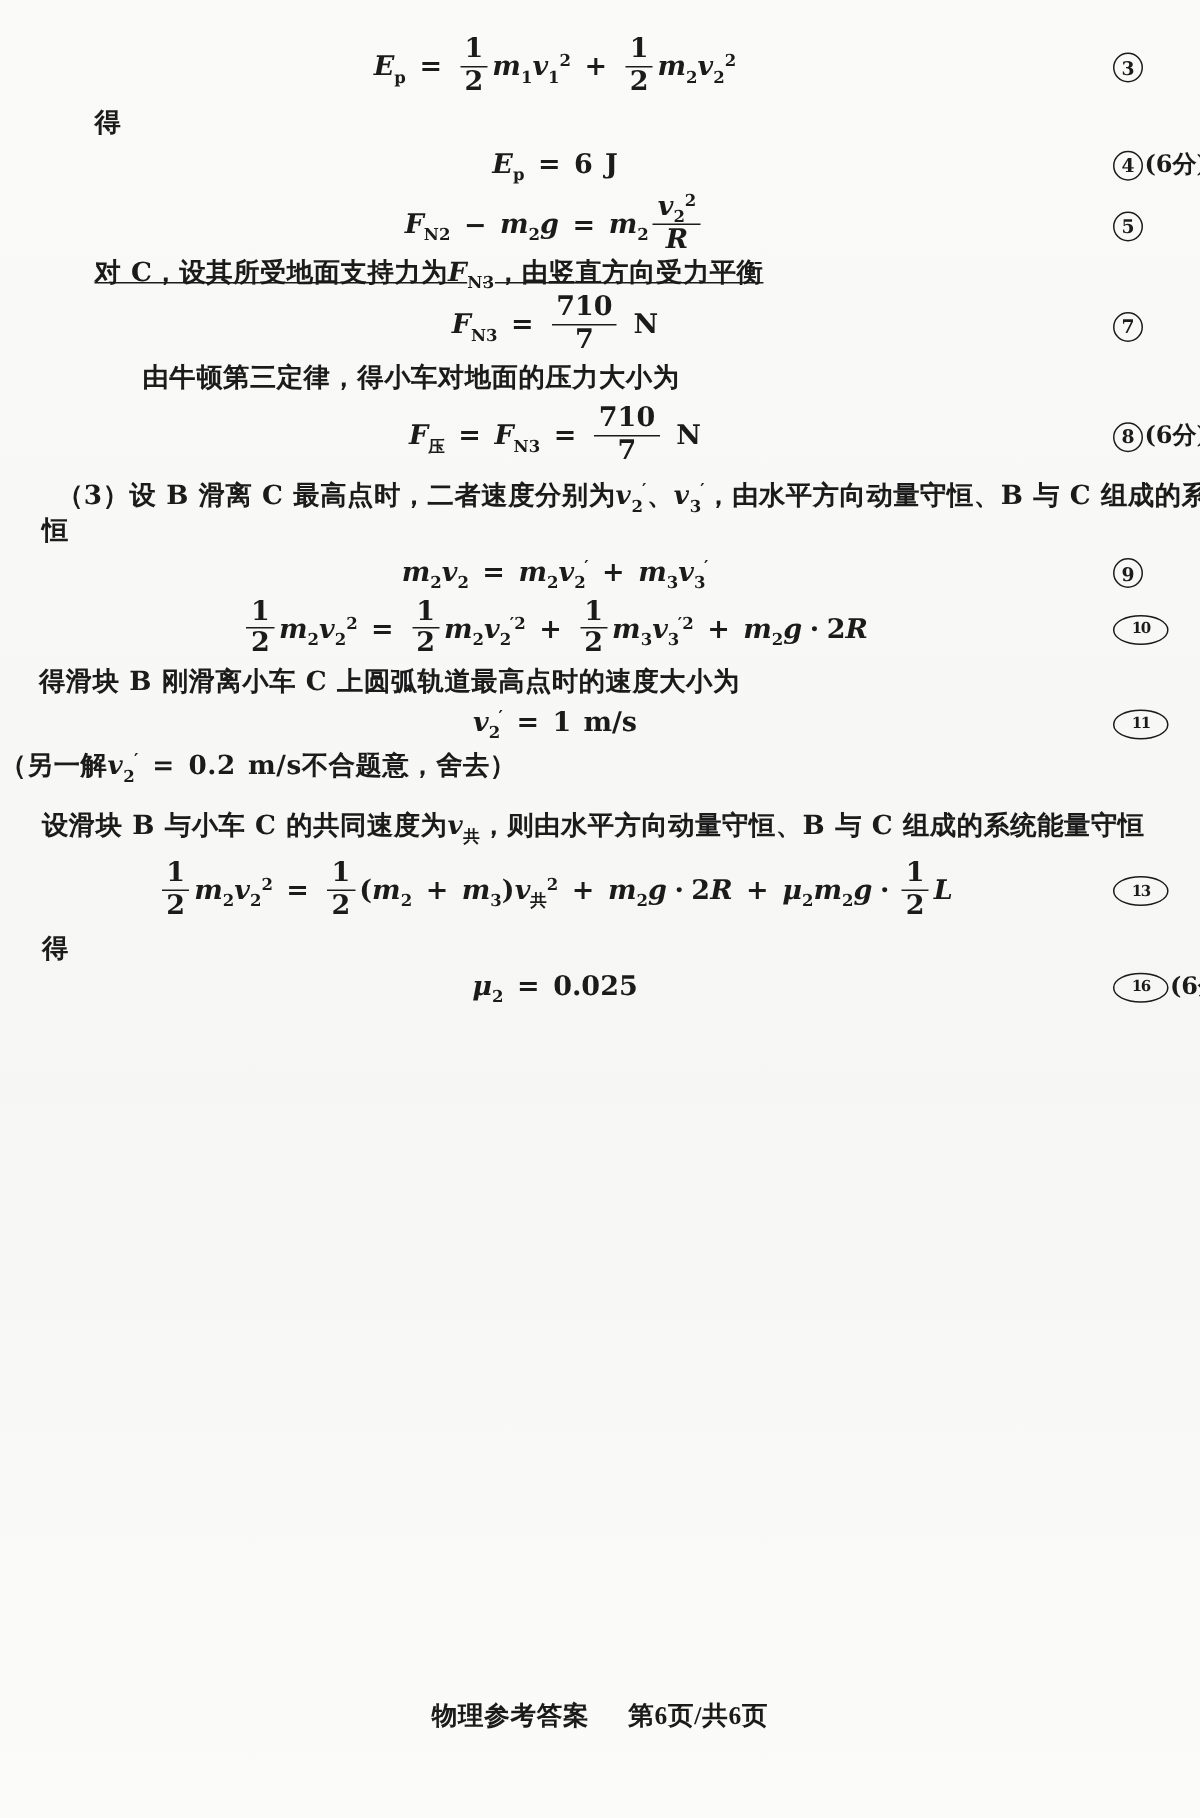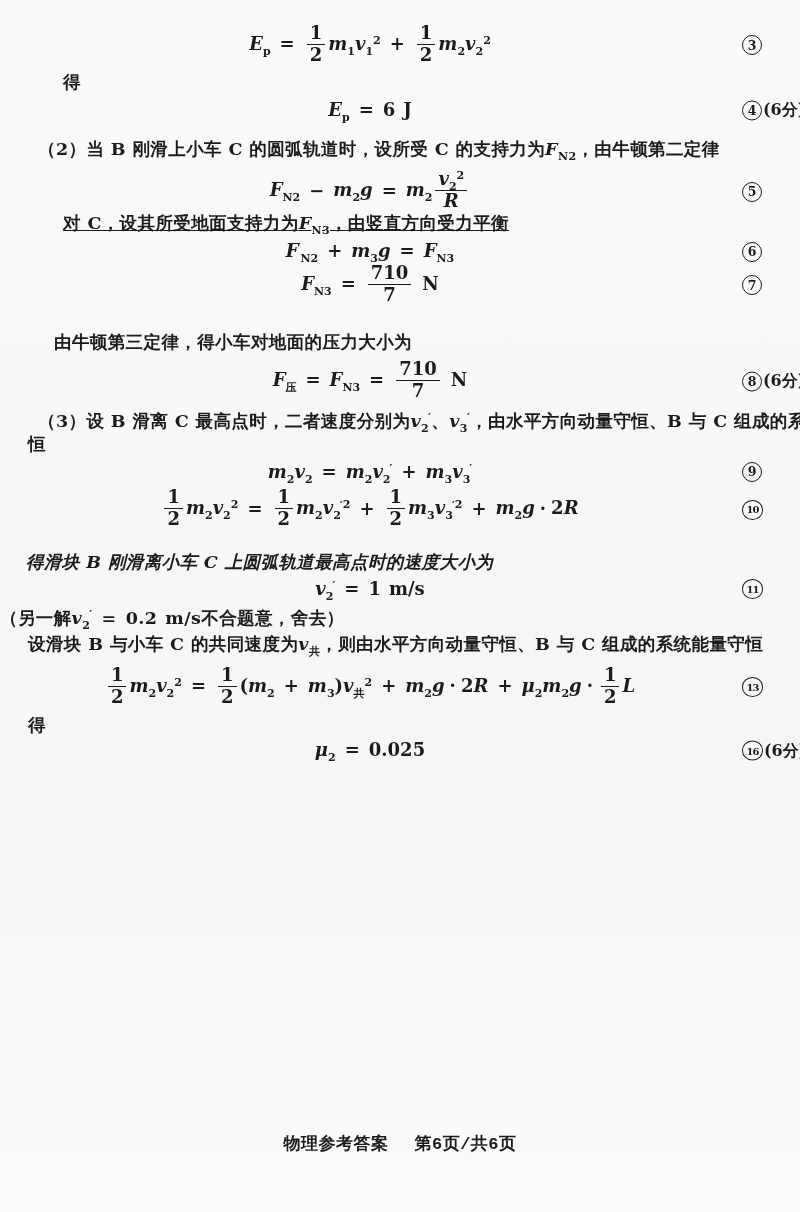--- a/index.html
+++ b/index.html
@@ -40,27 +40,27 @@
   
   .lab{
     position:absolute;left:742px;top:50%;transform:translateY(-50%);
     display:flex;align-items:center;gap:1px;white-space:nowrap;
   }
   .circ{
     box-sizing:border-box;width:20px;height:20px;border:1.8px solid #1b1b1b;
     border-radius:50%;display:inline-flex;align-items:center;justify-content:center;
     font-weight:700;font-size:12.5px;font-family:"DejaVu Serif", serif;flex:0 0 auto;
   }
-  .circ.two{width:21px;font-size:10px;letter-spacing:-1px;border-radius:50%/48%;}
+  .circ.two{width:37px;font-size:10px;letter-spacing:-1px;border-radius:50%/48%;}
   .sfx{font-weight:700;font-size:16px;font-family:"DejaVu Serif", serif;}
   
   .footer{
     position:absolute;top:1132px;left:0;width:800px;text-align:center;
     font-weight:700;font-size:17px;letter-spacing:0.5px;
-    font-family:Liberation Mono, monospace;
+    font-family:Liberation Serif, serif;
   }
   .footer .gap{display:inline-block;width:26px;}
 </style>
 </head>
 <body style="color: rgb(27, 27, 27);">
 
 <main>
     <div class="eqrow" style="margin-top: 25px;">
       <div class="eq"><i>E</i><sub>p</sub><span class="sp"></span><span class="op">=</span><span class="sp"></span><span class="frac">
           <span class="fn"><span class="n">1</span></span>
@@ -74,47 +74,40 @@
       </span>
     </div>
     <div class="p" style="margin-top: 5px; padding-left: 63px;">得</div>
     <div class="eqrow" style="margin-top: 6px;">
       <div class="eq"><i>E</i><sub>p</sub><span class="sp"></span><span class="op">=</span><span class="sp"></span><span class="n">6</span><span class="sp"></span><span class="rm">J</span></div>
       <span class="lab">
         <span class="circ">4</span>
         <span class="sfx">(6分)</span>
       </span>
     </div>
-    <div class="p" style="margin-top: 18px; padding-left: 38px;">（2）当 B 刚滑上小车 C 的圆弧轨道时，设所受 C 的支持力为<span class="m"><i>F</i><sub>N2</sub></span>，由牛顿第二定律</div>
     <div class="eqrow" style="margin-top: 10px;">
       <div class="eq"><i>F</i><sub>N2</sub><span class="sp"></span><span class="op">−</span><span class="sp"></span><i>m</i><sub>2</sub><i>g</i><span class="sp"></span><span class="op">=</span><span class="sp"></span><i>m</i><sub>2</sub><span class="frac">
           <span class="fn"><i>v</i><sub>2</sub><sup>2</sup></span>
           <span class="fd"><i>R</i></span>
         </span></div>
       <span class="lab">
         <span class="circ">5</span>
       </span>
     </div>
     <div class="p" style="margin-top: 0px; padding-left: 63px; text-decoration: underline;">对 C，设其所受地面支持力为<span class="m"><i>F</i><sub>N3</sub></span>，由竖直方向受力平衡</div>
-    <div class="eqrow" style="margin-top: 6px;">
-      <div class="eq"><i>F</i><sup class="pr">′</sup><sub>N2</sub><span class="sp"></span><span class="op">+</span><span class="sp"></span><i>m</i><sub>3</sub><i>g</i><span class="sp"></span><span class="op">=</span><span class="sp"></span><i>F</i><sub>N3</sub></div>
-      <span class="lab">
-        <span class="circ">6</span>
-      </span>
-    </div>
     <div class="eqrow" style="margin-top: 3px;">
       <div class="eq"><i>F</i><sub>N3</sub><span class="sp"></span><span class="op">=</span><span class="sp"></span><span class="frac">
           <span class="fn"><span class="n">7</span><span class="n">1</span><span class="n">0</span></span>
           <span class="fd"><span class="n">7</span></span>
         </span><span class="sp"></span><span class="rm">N</span></div>
       <span class="lab">
         <span class="circ">7</span>
       </span>
     </div>
-    <div class="p" style="margin-top: 25px; padding-left: 54px;">由牛顿第三定律，得小车对地面的压力大小为</div>
+    <div class="p" style="margin-top: 3px; padding-left: 95px;">由牛顿第三定律，得小车对地面的压力大小为</div>
     <div class="eqrow" style="margin-top: 7px;">
       <div class="eq"><i>F</i><sub>压</sub><span class="sp"></span><span class="op">=</span><span class="sp"></span><i>F</i><sub>N3</sub><span class="sp"></span><span class="op">=</span><span class="sp"></span><span class="frac">
           <span class="fn"><span class="n">7</span><span class="n">1</span><span class="n">0</span></span>
           <span class="fd"><span class="n">7</span></span>
         </span><span class="sp"></span><span class="rm">N</span></div>
       <span class="lab">
         <span class="circ">8</span>
         <span class="sfx">(6分)</span>
       </span>
     </div>
@@ -134,29 +127,29 @@
           <span class="fn"><span class="n">1</span></span>
           <span class="fd"><span class="n">2</span></span>
         </span><i>m</i><sub>2</sub><i>v</i><sub>2</sub><sup class="pr">′</sup><sup>2</sup><span class="sp"></span><span class="op">+</span><span class="sp"></span><span class="frac">
           <span class="fn"><span class="n">1</span></span>
           <span class="fd"><span class="n">2</span></span>
         </span><i>m</i><sub>3</sub><i>v</i><sub>3</sub><sup class="pr">′</sup><sup>2</sup><span class="sp"></span><span class="op">+</span><span class="sp"></span><i>m</i><sub>2</sub><i>g</i><span class="op">·</span><span class="n">2</span><i>R</i></div>
       <span class="lab">
         <span class="circ two">10</span>
       </span>
     </div>
-    <div class="p" style="margin-top: 21px; padding-left: 26px; font-style: italic;">得滑块 B 刚滑离小车 C 上圆弧轨道最高点时的速度大小为</div>
+    <div class="p" style="margin-top: 4px; padding-left: 26px;">得滑块 B 刚滑离小车 C 上圆弧轨道最高点时的速度大小为</div>
     <div class="eqrow" style="margin-top: 5px;">
       <div class="eq"><i>v</i><sub>2</sub><sup class="pr">′</sup><span class="sp"></span><span class="op">=</span><span class="sp"></span><span class="n">1</span><span class="sp"></span><span class="rm">m/s</span></div>
       <span class="lab">
         <span class="circ two">11</span>
       </span>
     </div>
     <div class="p" style="margin-top: 7px; ">（另一解<span class="m"><i>v</i><sub>2</sub><sup class="pr">′</sup><span class="sp"></span><span class="op">=</span><span class="sp"></span><span class="n">0</span>.<span class="n">2</span><span class="sp"></span><span class="rm">m/s</span></span>不合题意，舍去）</div>
-    <div class="p" style="margin-top: 3px; padding-left: 28px;">设滑块 B 与小车 C 的共同速度为<span class="m"><i>v</i><sub>共</sub></span>，则由水平方向动量守恒、B 与 C 组成的系统能量守恒</div>
+    <div class="p" style="margin-top: 17px; padding-left: 28px;">设滑块 B 与小车 C 的共同速度为<span class="m"><i>v</i><sub>共</sub></span>，则由水平方向动量守恒、B 与 C 组成的系统能量守恒</div>
     <div class="eqrow" style="margin-top: 11px;">
       <div class="eq"><span class="frac">
           <span class="fn"><span class="n">1</span></span>
           <span class="fd"><span class="n">2</span></span>
         </span><i>m</i><sub>2</sub><i>v</i><sub>2</sub><sup>2</sup><span class="sp"></span><span class="op">=</span><span class="sp"></span><span class="frac">
           <span class="fn"><span class="n">1</span></span>
           <span class="fd"><span class="n">2</span></span>
         </span>(<i>m</i><sub>2</sub><span class="sp"></span><span class="op">+</span><span class="sp"></span><i>m</i><sub>3</sub>)<i>v</i><sub>共</sub><sup>2</sup><span class="sp"></span><span class="op">+</span><span class="sp"></span><i>m</i><sub>2</sub><i>g</i><span class="op">·</span><span class="n">2</span><i>R</i><span class="sp"></span><span class="op">+</span><span class="sp"></span><i>μ</i><sub>2</sub><i>m</i><sub>2</sub><i>g</i><span class="op">·</span><span class="frac">
           <span class="fn"><span class="n">1</span></span>
           <span class="fd"><span class="n">2</span></span>

